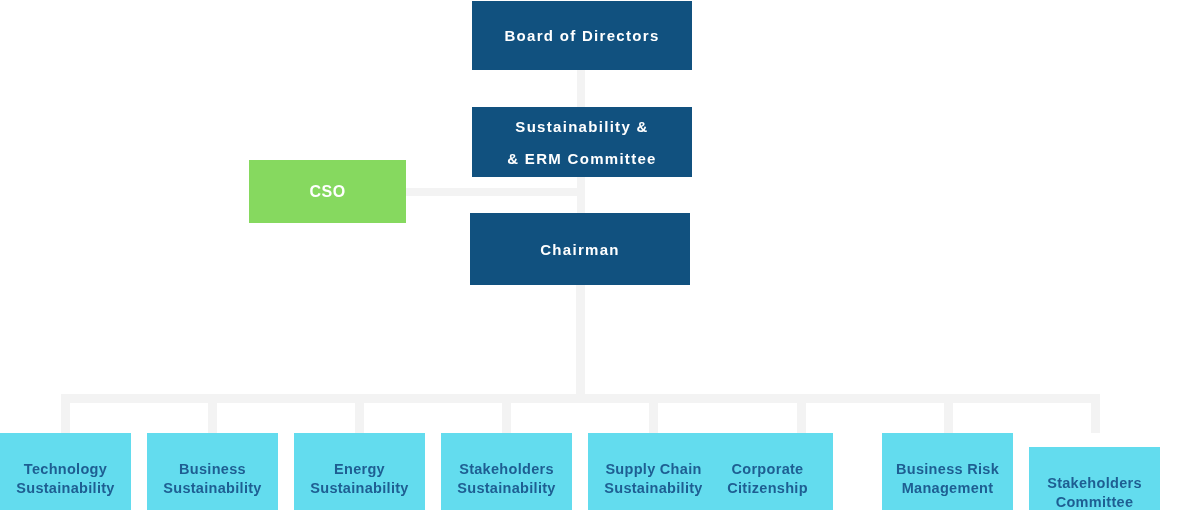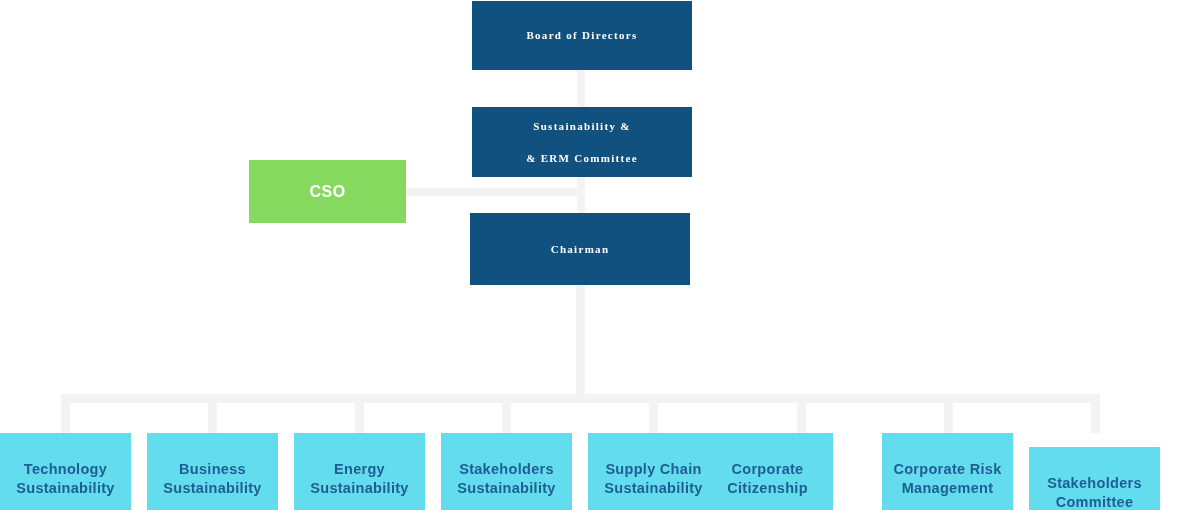--- a/index.html
+++ b/index.html
@@ -29,24 +29,23 @@
     flex-direction:column;
     align-items:center;
     justify-content:center;
     text-align:center;
     box-sizing:border-box;
   }
   .node.dark{
     background:var(--dark-blue);
     color:var(--white-text);
     font-weight:bold;
-    font-size:11px;
+    font-size:15px;
     letter-spacing:1.3px;
     line-height:23px;
-    font-family:Liberation Serif, serif;
   }
   .node.green{
     background:var(--green);
     color:var(--white-text);
     font-weight:bold;
     font-size:16px;
     letter-spacing:0.5px;
     text-align:center;
   }
   .node.dept{
@@ -126,21 +125,21 @@
   </div>
   <div class="node dept" style="left:588px;">
     <span>Supply Chain</span>
     <span>Sustainability</span>
   </div>
   <div class="node dept" style="left:702px;">
     <span>Corporate</span>
     <span>Citizenship</span>
   </div>
   <div class="node dept" style="left:882px;">
-    <span>Corporate Risk</span>
+    <span>Business Risk</span>
     <span>Management</span>
   </div>
   <div class="node dept" style="left:1029px;margin-top:14px;">
     <span>Stakeholders</span>
     <span>Committee</span>
   </div>
 
 </div>
 
 </body></html>

